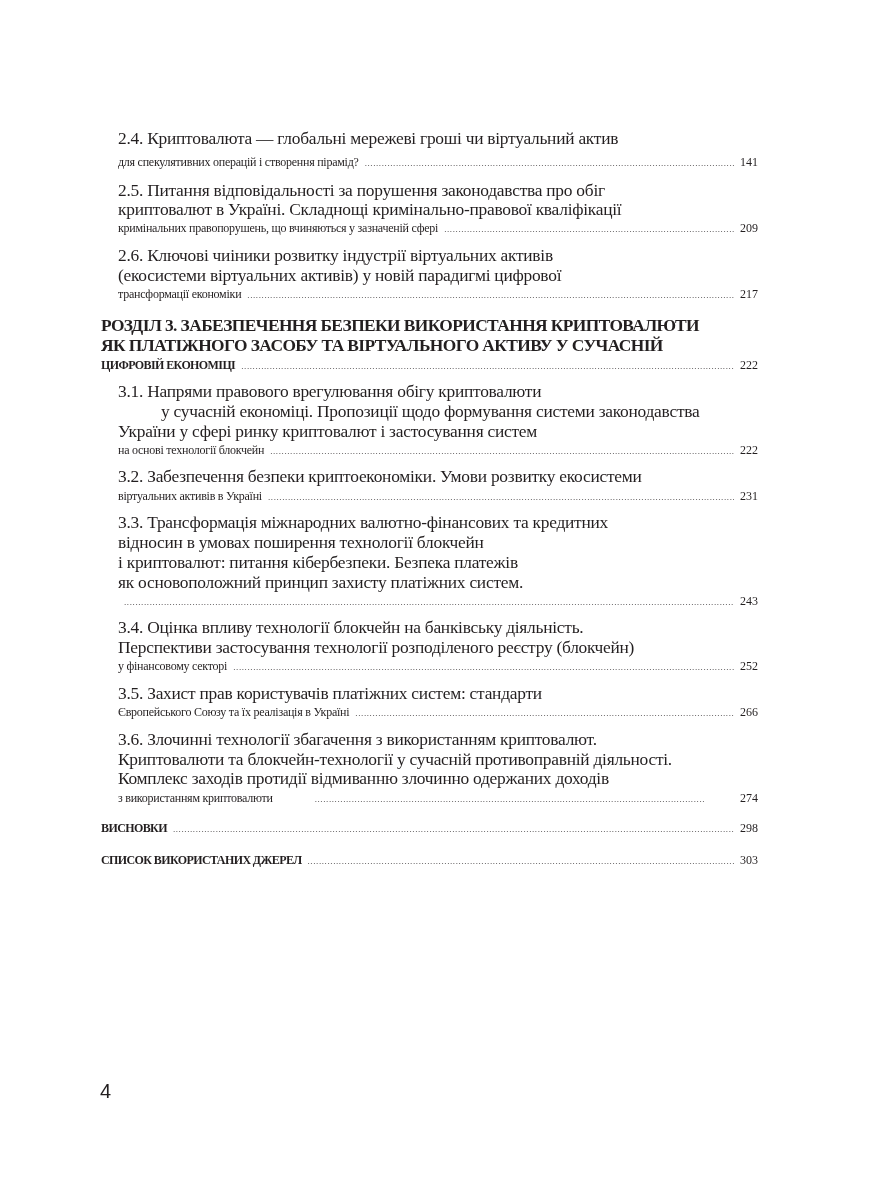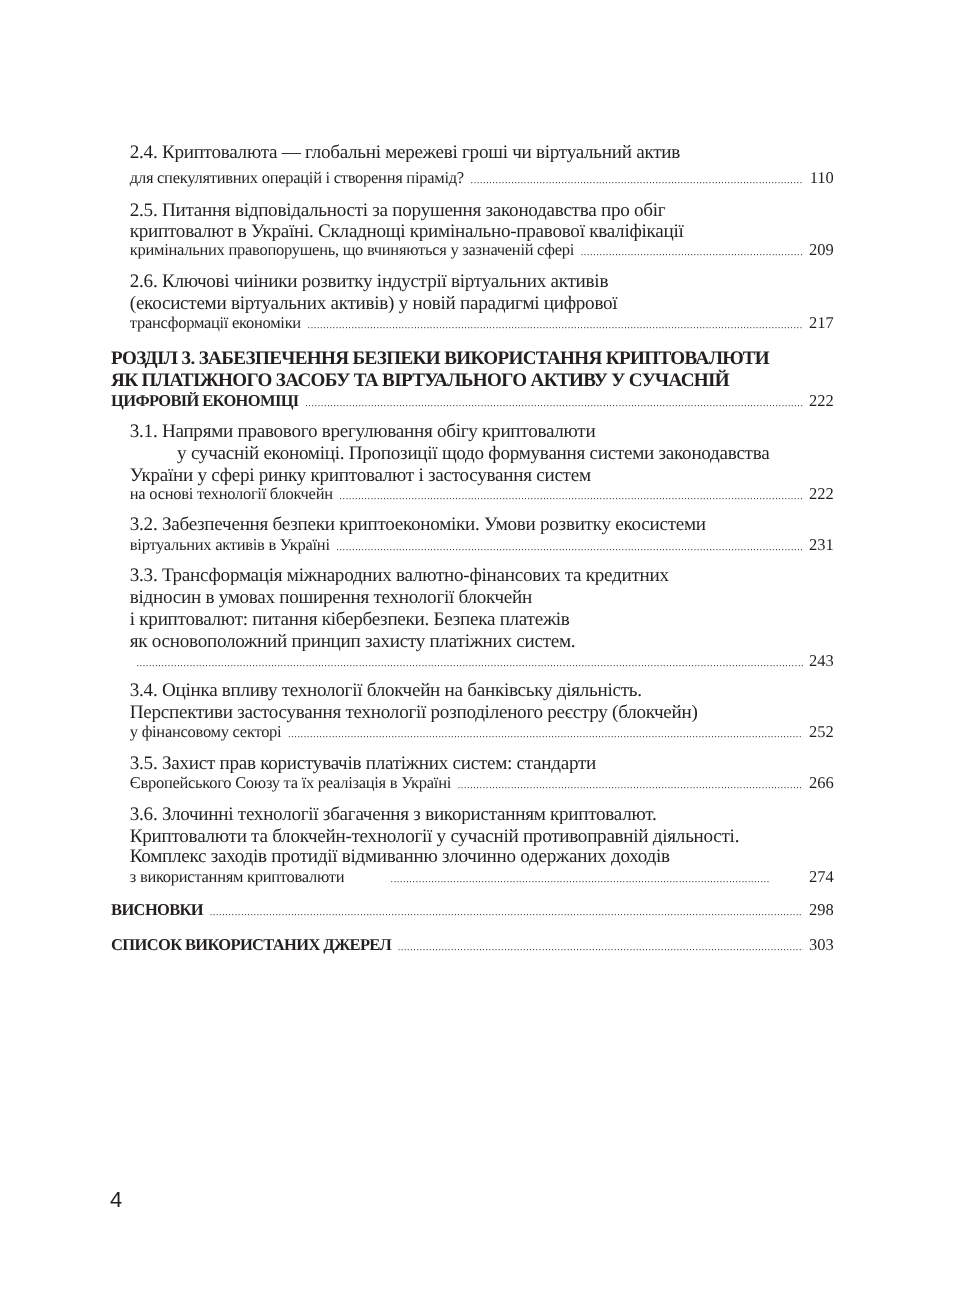--- a/index.html
+++ b/index.html
@@ -4,36 +4,36 @@
 <style>
   html, body { margin: 0; padding: 0; background: #ffffff; }
   body { width: 875px; height: 1182px; position: relative; overflow: hidden;
          font-family: "Liberation Serif", "DejaVu Serif", serif; color: #231f20; }
   .page { position: absolute; left: 0; top: 0; width: 875px; height: 1182px; background: #fff; }
   .line { position: absolute; height: 22px; font-size: 17.4px; line-height: 22px;
           white-space: nowrap; letter-spacing: -0.25px; transform-origin: left top; }
   .sub { left: 118px; }
   .main { left: 101px; }
   .bold { font-weight: bold; letter-spacing: -0.6px; }
-  .leader { position: absolute; display: flex; align-items: baseline; height: 22px; line-height: 22px; font-size: 15px; }
+  .leader { position: absolute; display: flex; align-items: baseline; height: 22px; line-height: 22px; font-size: 12px; }
   .dots { flex: 1; overflow: hidden; white-space: nowrap; font-size: 9px; letter-spacing: 0.6px; color: #231f20; margin: 0 6px; line-height: 22px; }
   .dots::before { content: "........................................................................................................................................................................................................................................................................................................................................................................................................................................"; }
   .pagenum { position: absolute; left: 100px; top: 1080px; font-family: "Liberation Sans", "DejaVu Sans", sans-serif; font-size: 20px; color: #231f20; }
 </style>
 </head>
 <body>
 
 <div class="page">
 
   <div>
     <div class="line sub" style="top:127px;">2.4. Криптовалюта — глобальні мережеві гроші чи віртуальний актив</div>
     <div class="leader sub" style="top:151px; width:640px;">
       <span style="letter-spacing:-0.25px;">для спекулятивних операцій і створення пірамід?</span>
       <span class="dots"></span>
-      <span>110</span>
+      <span>141</span>
     </div>
   </div>
 
   <div>
     <div class="line sub" style="top:179px;">2.5. Питання відповідальності за порушення законодавства про обіг</div>
     <div class="line sub" style="top:198px;">криптовалют в Україні. Складнощі кримінально-правової кваліфікації</div>
     <div class="leader sub" style="top:217px; width:640px;">
       <span style="letter-spacing:-0.25px;">кримінальних правопорушень, що вчиняються у зазначеній сфері</span>
       <span class="dots"></span>
       <span>209</span>

